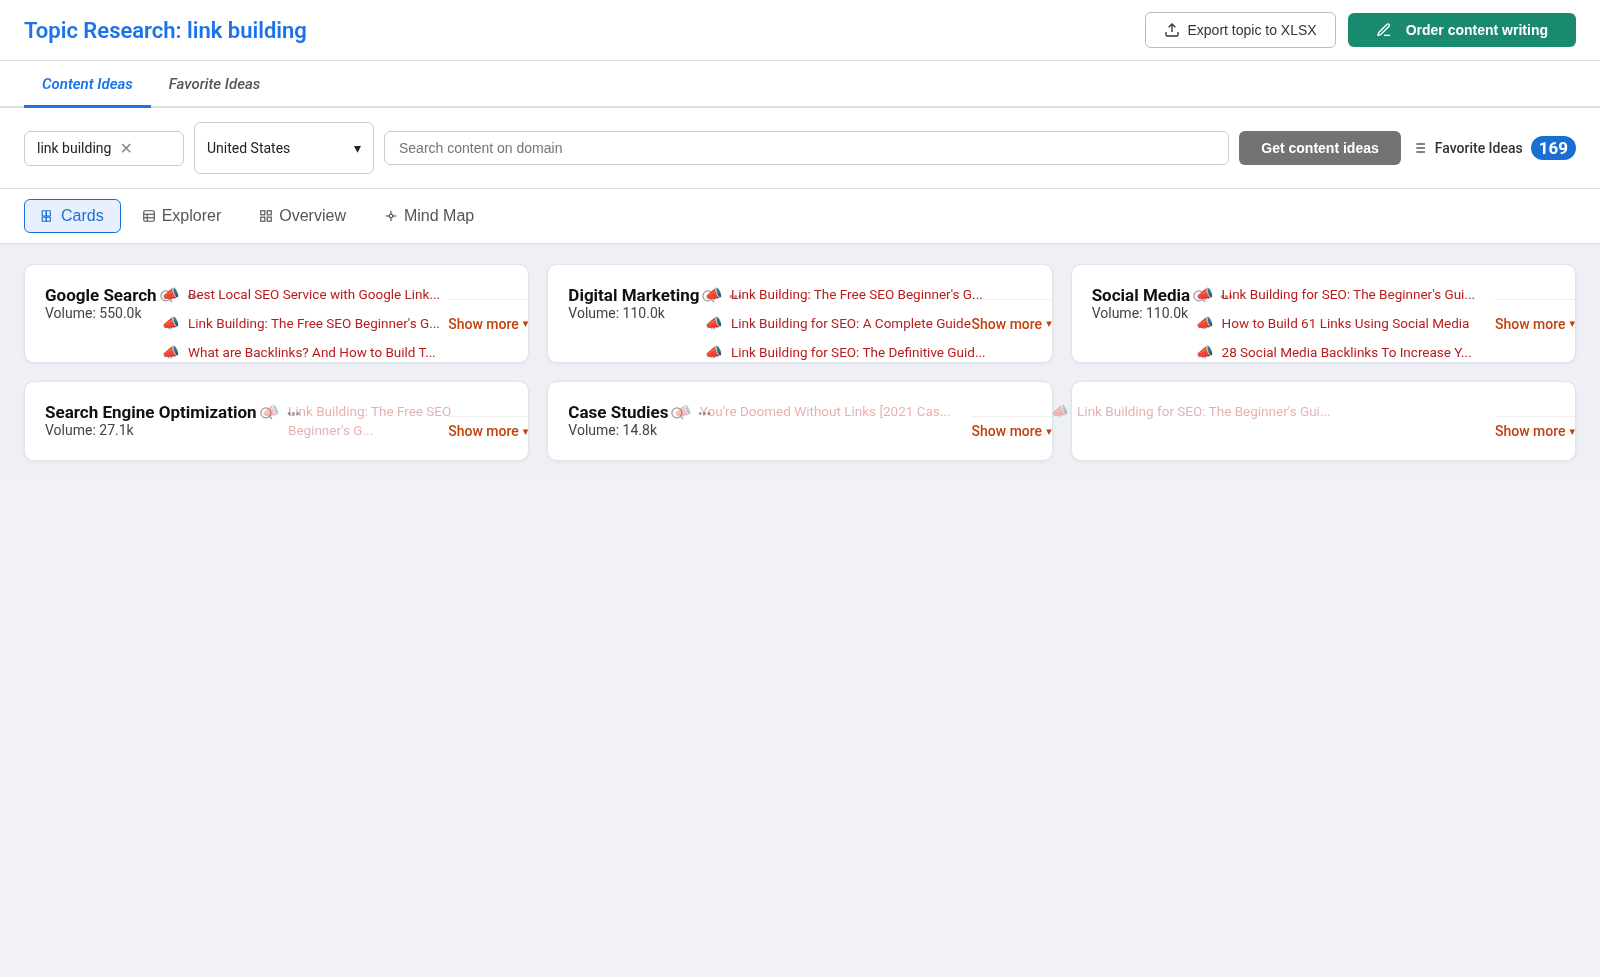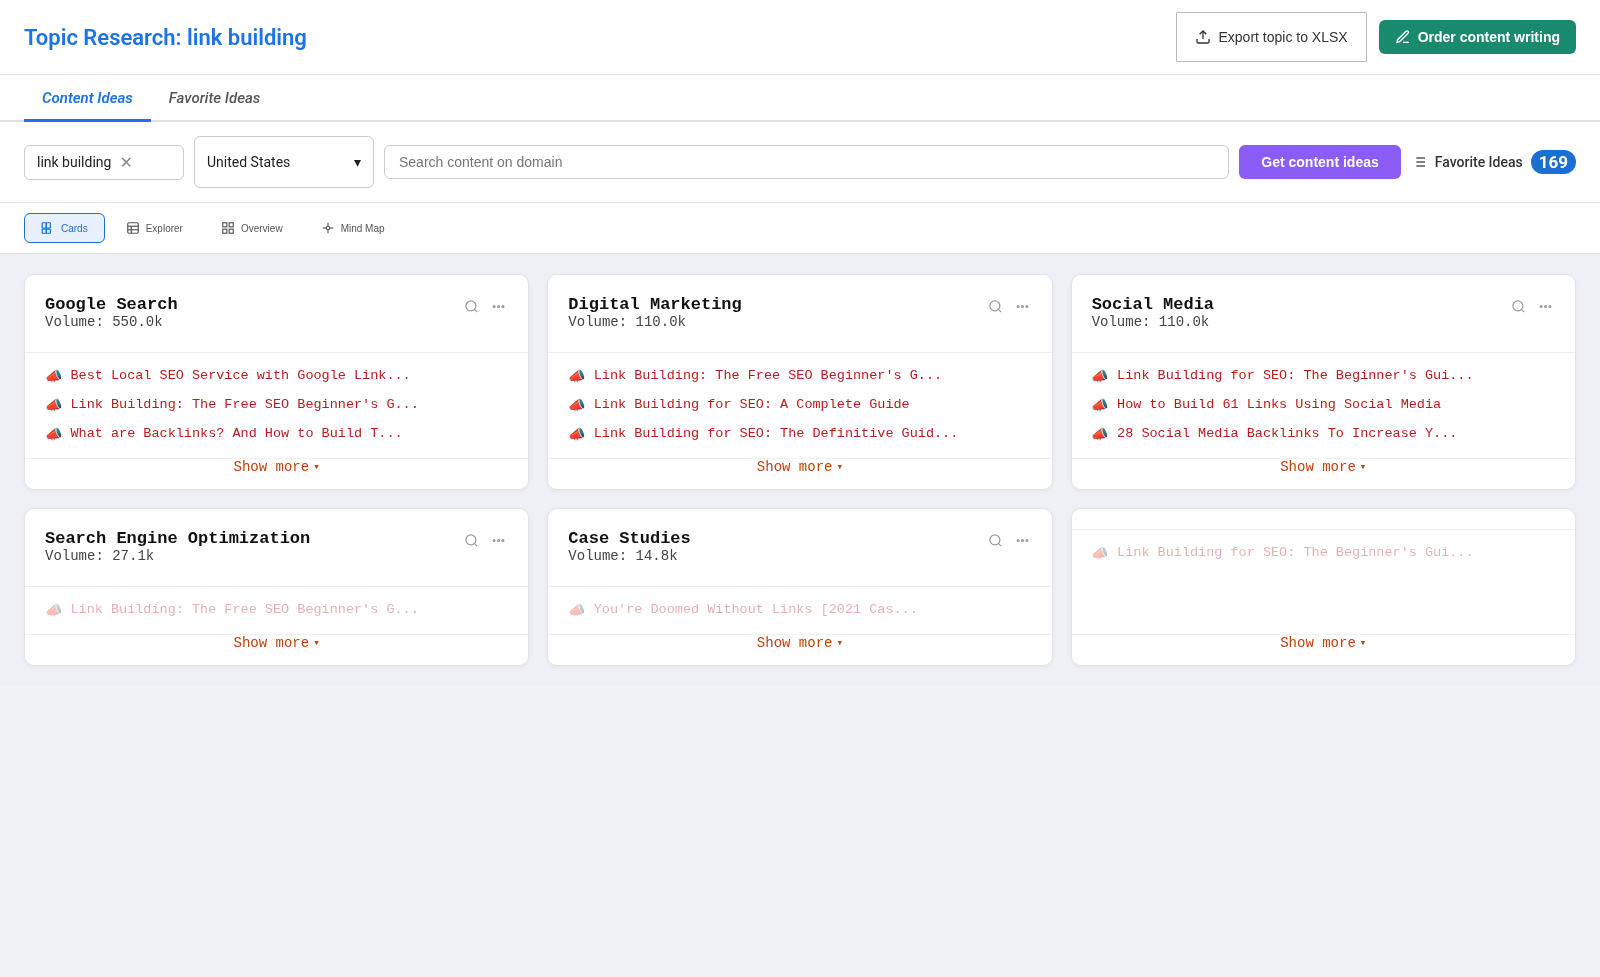--- a/index.html
+++ b/index.html
@@ -22,41 +22,41 @@
       color: #1a73e8;
     }
     .top-actions {
       display: flex;
       gap: 12px;
       align-items: center;
     }
     .btn-export {
       background: #fff;
       border: 1.5px solid #bbb;
-      border-radius: 1px;
-      padding: 16px 18px;
+      border-radius: 6px;
+      padding: 9px 18px;
       font-size: 14px;
       font-weight: 500;
       color: #333;
       cursor: pointer;
       display: flex;
       align-items: center;
       gap: 7px;
     }
     .btn-order {
       background: #1a8a6e;
       border: none;
       border-radius: 6px;
-      padding: 9px 16px;
+      padding: 9px 28px;
       font-size: 14px;
       font-weight: 600;
       color: #fff;
       cursor: pointer;
       display: flex;
-      gap: 7px;
+      gap: 14px;
     }
 
     .tabs-bar {
       background: #fff;
       padding: 0 24px;
       display: flex;
       border-bottom: 2px solid #e0e0e0;
       font-style: italic;
     }
     .tab {
@@ -122,21 +122,21 @@
       flex: 1;
       border: 1.5px solid #ccc;
       border-radius: 6px;
       padding: 8px 14px;
       font-size: 14px;
       color: #999;
       background: #fff;
       outline: none;
     }
     .btn-get-ideas {
-      background: #8b5cf6;
+      background: #737373;
       border: none;
       border-radius: 6px;
       padding: 9px 22px;
       font-size: 14px;
       font-weight: 600;
       color: #fff;
       cursor: pointer;
     }
     .favorite-ideas-btn {
       margin-left: auto;
@@ -167,21 +167,21 @@
     .view-tabs {
       display: flex;
       gap: 4px;
     }
     .view-tab {
       display: flex;
       align-items: center;
       gap: 6px;
       padding: 7px 16px;
       border-radius: 6px;
-      font-size: 10px;
+      font-size: 16px;
       font-weight: 500;
       cursor: pointer;
       border: 1.5px solid transparent;
       color: #555;
       background: transparent;
     }
     .view-tab.active {
       background: #e8f0fe;
       border-color: #1a6fd4;
       color: #1a6fd4;
@@ -228,22 +228,21 @@
       gap: 18px;
       background: #eef0f5;
     }
     .card {
       background: #fff;
       border-radius: 10px;
       border: 1px solid #e0e4ea;
       padding: 20px 20px 0;
       box-shadow: 0 1px 4px rgba(0,0,0,0.05);
       display: flex;
-      flex-direction: column;
-      font-family: Liberation Mono, monospace;
+      flex-direction: row;
     }
     .card-header {
       display: flex;
       align-items: flex-start;
       justify-content: space-between;
       margin-bottom: 4px;
     }
     .card-title {
       font-size: 17px;
       font-weight: 700;

